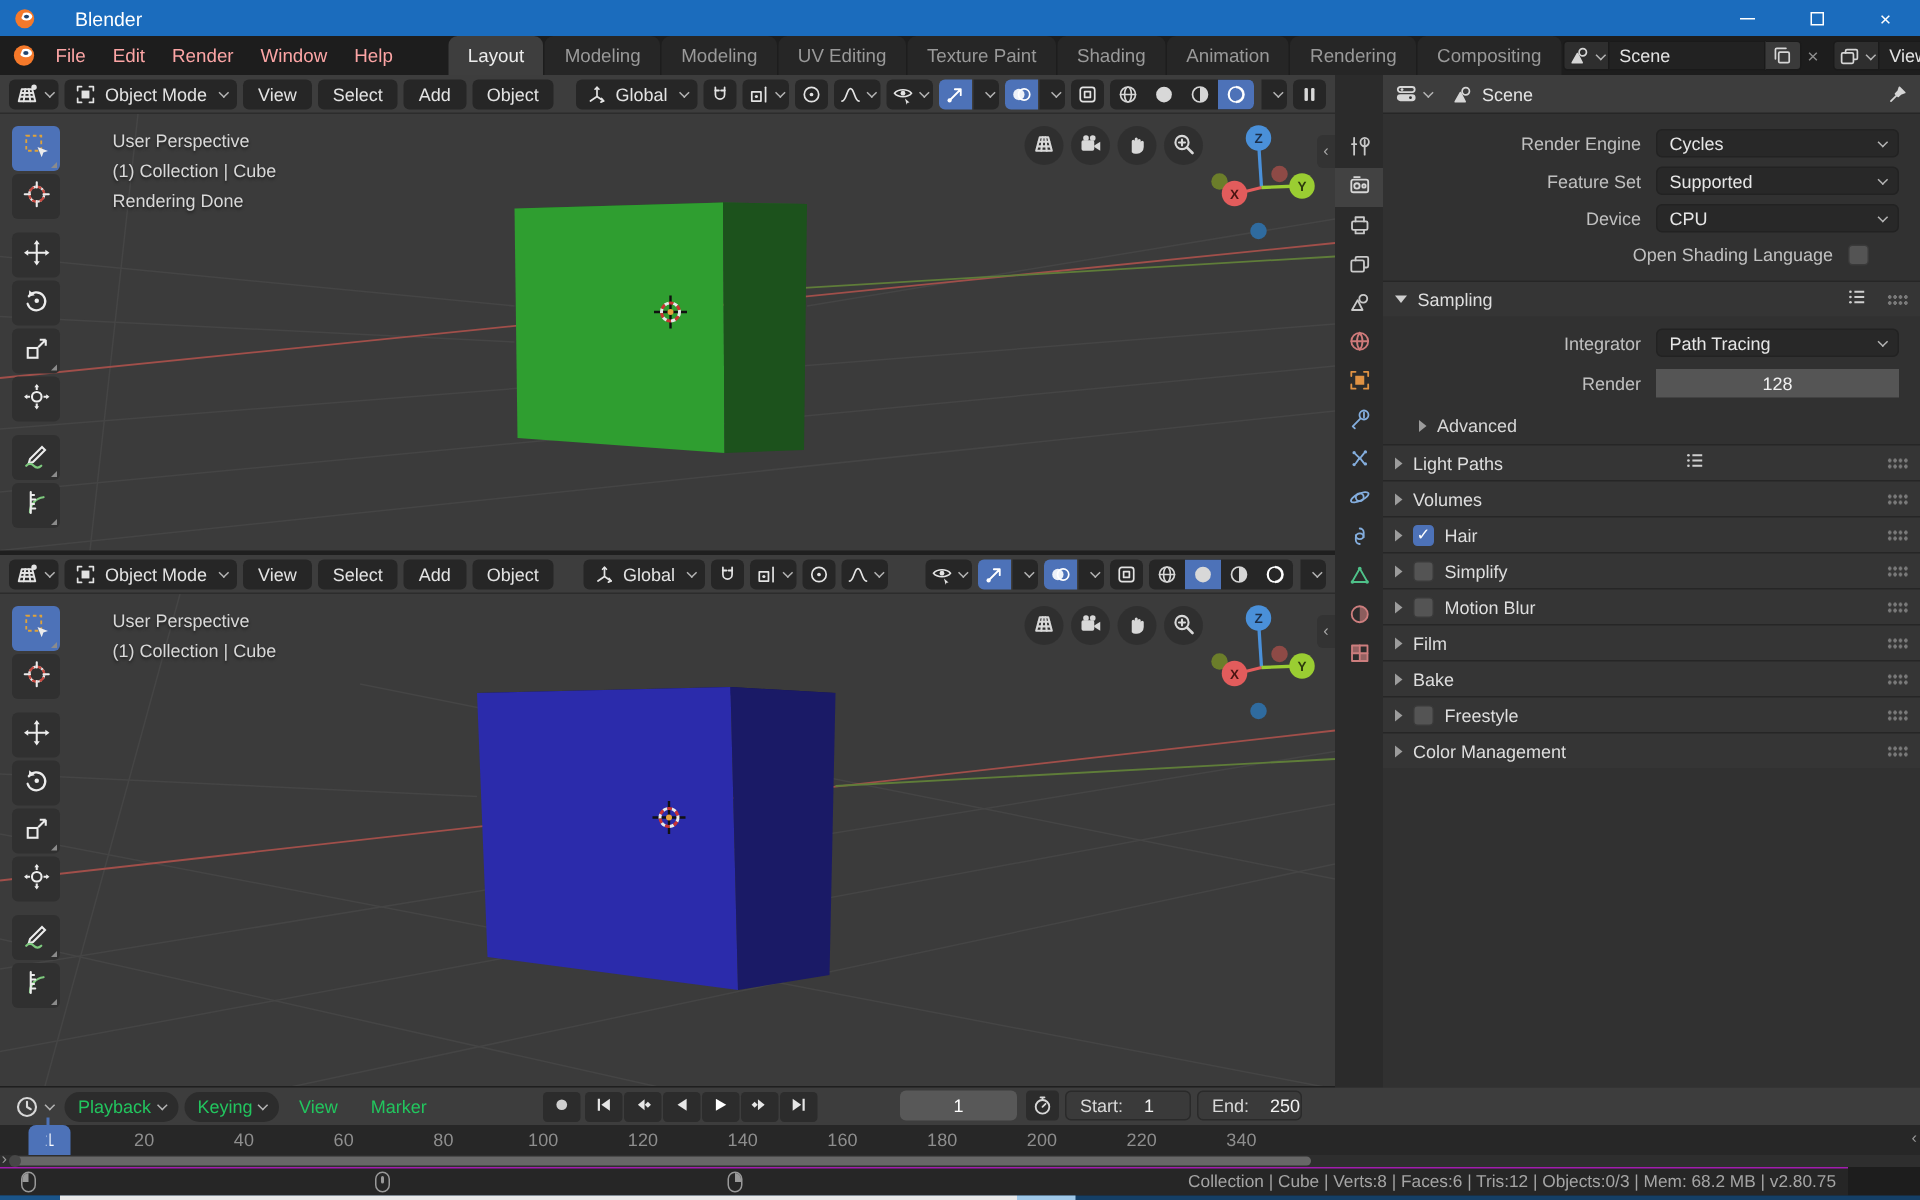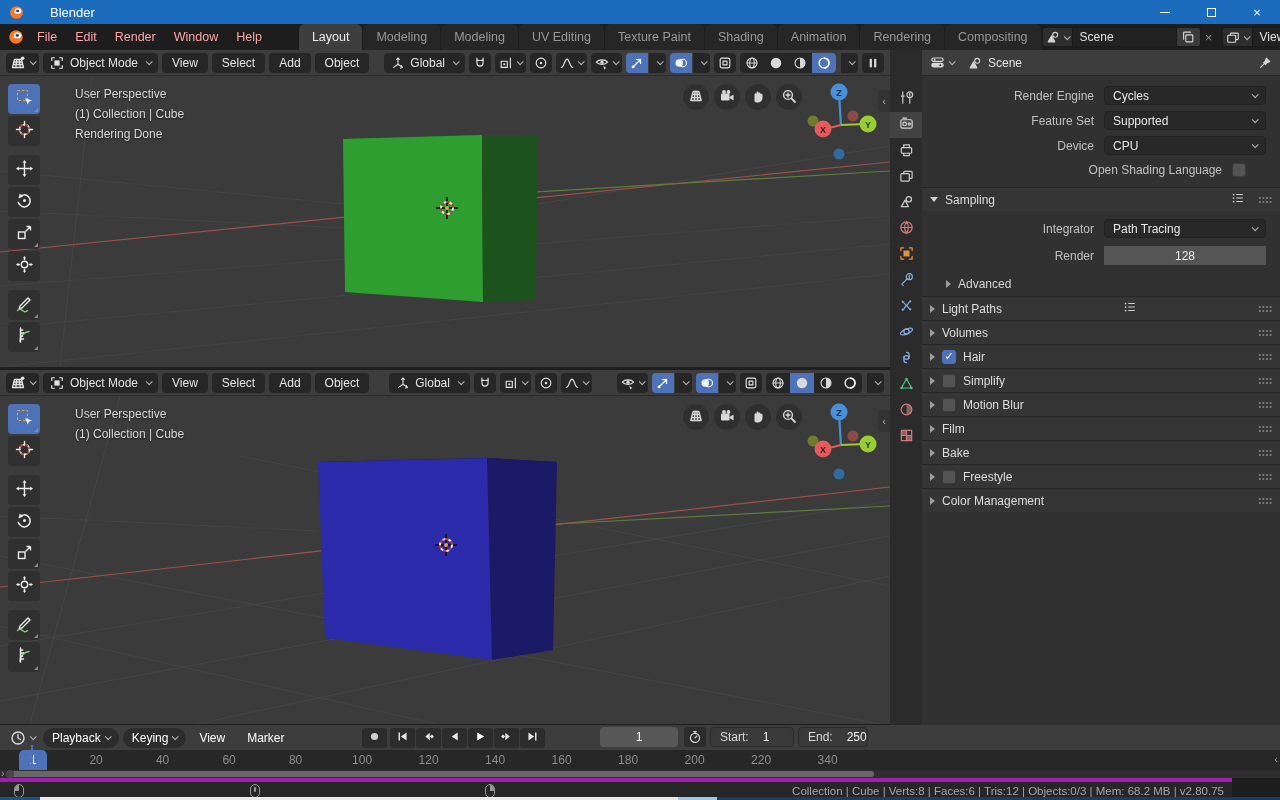--- a/index.html
+++ b/index.html
@@ -83,39 +83,39 @@
   .sect .title{color:#dedede;}
   .tri-r{width:0;height:0;border-left:5px solid #9c9c9c;border-top:4px solid transparent;border-bottom:4px solid transparent;flex:none;}
   .tri-d{width:0;height:0;border-top:5px solid #cfcfcf;border-left:4px solid transparent;border-right:4px solid transparent;flex:none;}
   .dots{width:14px;height:8px;margin-left:6px;background-image:radial-gradient(#7a7a7a 1px,transparent 1.3px);background-size:3.6px 4px;flex:none;}
   .listicon{margin-left:auto;}
   .listicon svg{width:14px;height:14px;}
   .subrow{height:24px;display:flex;align-items:center;padding-left:24px;gap:7px;background:#313131;}
   
   .timeline{position:absolute;left:0;top:725px;width:1280px;height:53px;background:#3d3d3d;}
   .tlhead{position:relative;height:25px;display:flex;align-items:center;padding:0 6px;gap:4px;}
-  .tlmenu{color:#ffffff;height:20px;display:flex;align-items:center;padding:0 9px;border-radius:10px;}
+  .tlmenu{color:#22c55e;height:20px;display:flex;align-items:center;padding:0 9px;border-radius:10px;}
   .tlmenu.boxed{background:#2c2c2c;}
   .tbtn{width:25px;height:20px;background:#2c2c2c;border-radius:3px;display:flex;align-items:center;justify-content:center;margin-right:1px;}
   .tbtn svg{width:13px;height:13px;}
   .framefield{position:absolute;left:600px;top:2px;width:78px;height:20px;background:#585858;border-radius:4px;color:#fff;display:flex;align-items:center;justify-content:center;}
   .stopwatchbtn{position:absolute;left:684px;top:2px;width:22px;height:20px;display:flex;align-items:center;justify-content:center;background:#2c2c2c;border-radius:3px;}
   .rangefield{position:absolute;top:2px;height:20px;background:#3a3a3a;border:1px solid #2a2a2a;border-radius:4px;display:flex;align-items:center;padding:0 9px;color:#d8d8d8;gap:14px;}
   .rangefield .val{color:#f2f2f2;}
   .ruler{position:absolute;left:0;top:25px;width:1280px;height:20px;background:#272727;}
   .tick{position:absolute;top:0;height:20px;line-height:20px;color:#8e8e8e;transform:translateX(-50%);font-size:12px;}
   .framebox{position:absolute;left:19px;top:0;width:28px;height:20px;background:#4d72b8;border-radius:5px 5px 0 0;color:#fff;text-align:center;line-height:20px;}
   .playhead{position:absolute;left:31px;top:20px;width:2px;height:33px;background:#4d72b8;}
   .tscroll{position:absolute;left:0;top:45px;width:1280px;height:8px;background:#2e2e2e;}
   .tscroll .bar{position:absolute;left:8px;top:1px;width:866px;height:6px;background:#676767;border-radius:3px;}
   .tscroll .cap{position:absolute;left:6px;top:0px;width:8px;height:8px;border-radius:50%;background:#474747;}
   .tscroll .arrow{position:absolute;left:1px;top:-3px;color:#9a9a9a;font-size:11px;}
   .tl-collapse{position:absolute;right:2px;top:28px;color:#9a9a9a;font-size:11px;}
   
-  .statusbar{position:absolute;left:0;top:778px;width:1232px;height:19px;background:#262626;border-top:4px solid #a21caf;}
+  .statusbar{position:absolute;left:0;top:778px;width:1232px;height:19px;background:#262626;border-top:1px solid #a21caf;}
   .mouseicon{position:absolute;top:2px;width:10px;height:14px;border:1.2px solid #999;border-radius:5px;}
   .mouseicon::before{content:"";position:absolute;background:#999;}
   .mouseicon.left::before{left:0;top:0;width:4px;height:6px;border-radius:4px 0 0 0;}
   .mouseicon.middle::before{left:2.8px;top:1.5px;width:2px;height:5px;border-radius:1px;}
   .mouseicon.right::before{right:0;top:0;width:4px;height:6px;border-radius:0 4px 0 0;}
   .statustext{position:absolute;right:8px;top:0;height:19px;line-height:18px;color:#a5a5a5;font-size:11.5px;}
   .bottomedge{position:absolute;left:0;top:797px;width:1280px;height:3px;background:#143f66;}
   .bottomedge .seg1{position:absolute;left:0;top:0;width:40px;height:3px;background:#1a5489;}
   .bottomedge .seg2{position:absolute;left:40px;top:0;width:638px;height:3px;background:#e9e9e9;}
   .bottomedge .seg3{position:absolute;left:678px;top:0;width:39px;height:3px;background:#9ec7e8;}

